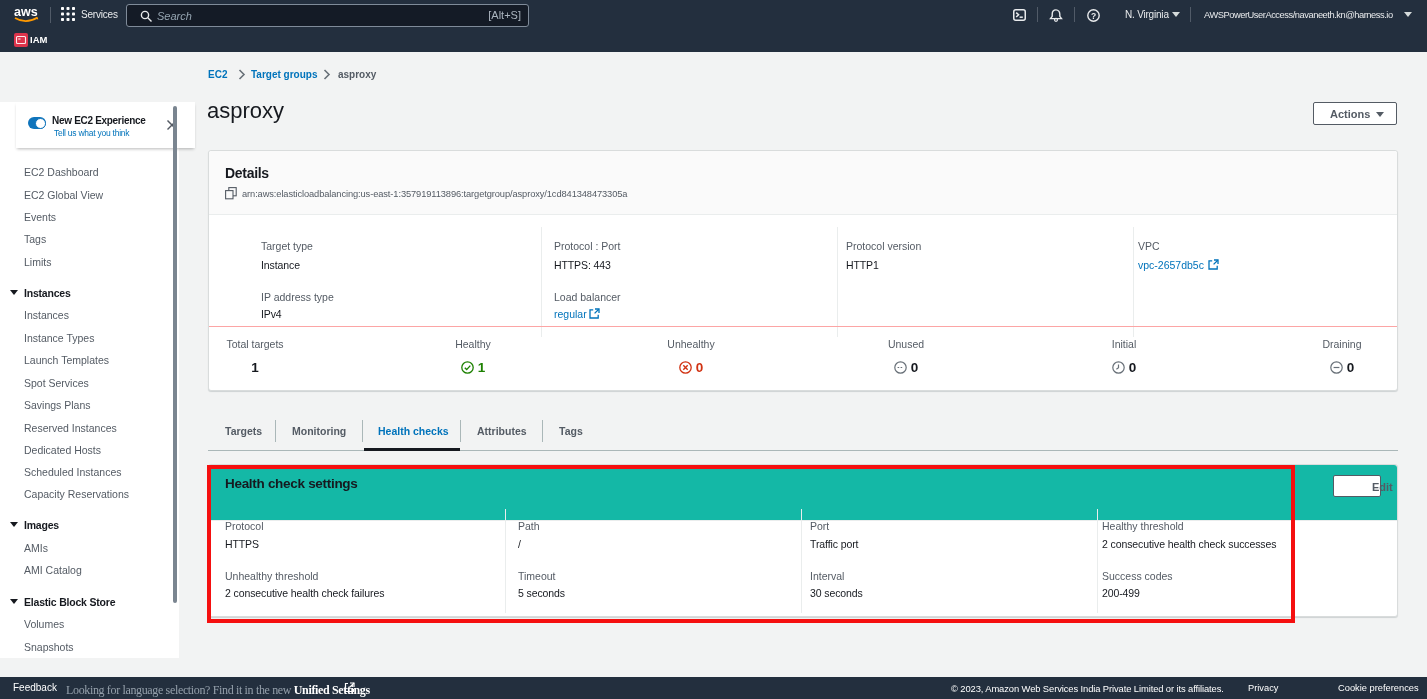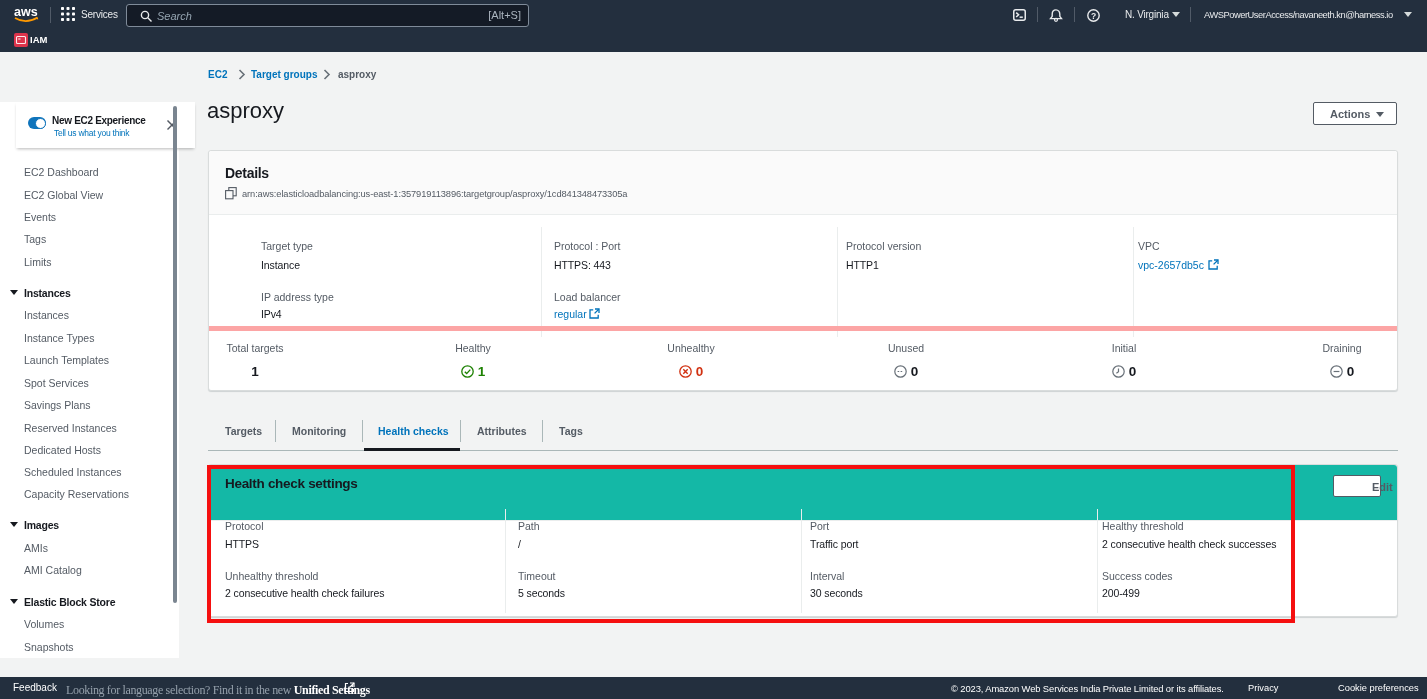--- a/index.html
+++ b/index.html
@@ -190,21 +190,21 @@
       <div class="abs val" style="left:601px;top:32px;">HTTP1</div>
       <div class="abs lbl" style="left:893px;top:13px;">VPC</div>
       <div class="abs" style="left:893px;top:32px;font-size:10.5px;color:#0073bb;">vpc-2657db5c</div>
       <svg class="abs" style="left:963px;top:32px;" width="11" height="11" viewBox="0 0 11 11">
         <path d="M4.2 1.8 H1 V10 H9.2 V6.8" stroke="#0073bb" stroke-width="1.3" fill="none"></path>
         <path d="M6 1 h4 v4" stroke="#0073bb" stroke-width="1.3" fill="none"></path>
         <line x1="9.8" y1="1.2" x2="5.6" y2="5.4" stroke="#0073bb" stroke-width="1.3"></line>
       </svg>
     </div>
 
-    <div class="abs" style="left:0;top:175px;width:100%;height:65px;border-top:5px solid #fca5a5;">
+    <div class="abs" style="left:0;top:175px;width:100%;height:65px;border-top:1px solid #fca5a5;">
       <div class="abs" style="left:16px;top:11px;width:60px;">
         <div class="statlbl">Total targets</div>
         <div class="statval">1</div>
       </div>
       <div class="abs" style="left:224px;top:11px;width:80px;">
         <div class="statlbl">Healthy</div>
         <div class="statval" style="color:#1d8102;"><svg width="13" height="13" viewBox="0 0 13 13" style="vertical-align:-2px;margin-right:4px;">
               <circle cx="6.5" cy="6.5" r="5.7" stroke="#1d8102" stroke-width="1.3" fill="none"></circle>
               <path d="M3.8 6.7 l1.9 1.9 L9.3 4.6" stroke="#1d8102" stroke-width="1.4" fill="none"></path>
             </svg>1</div>

